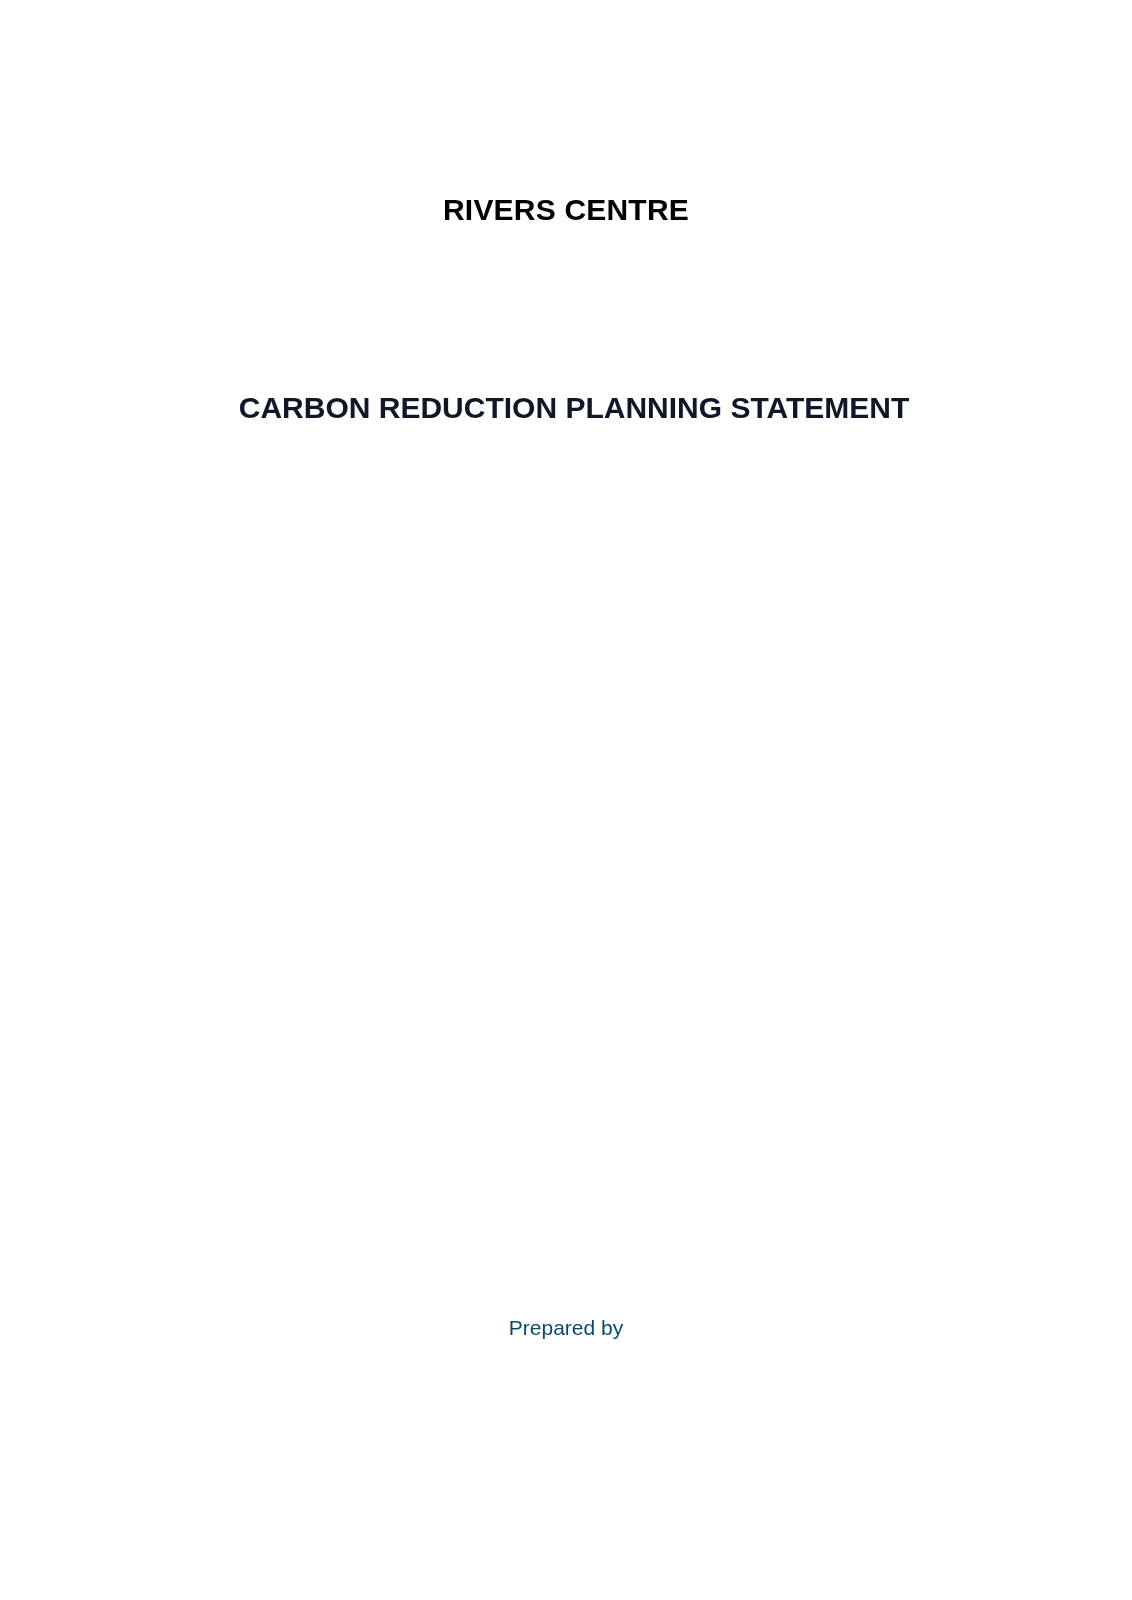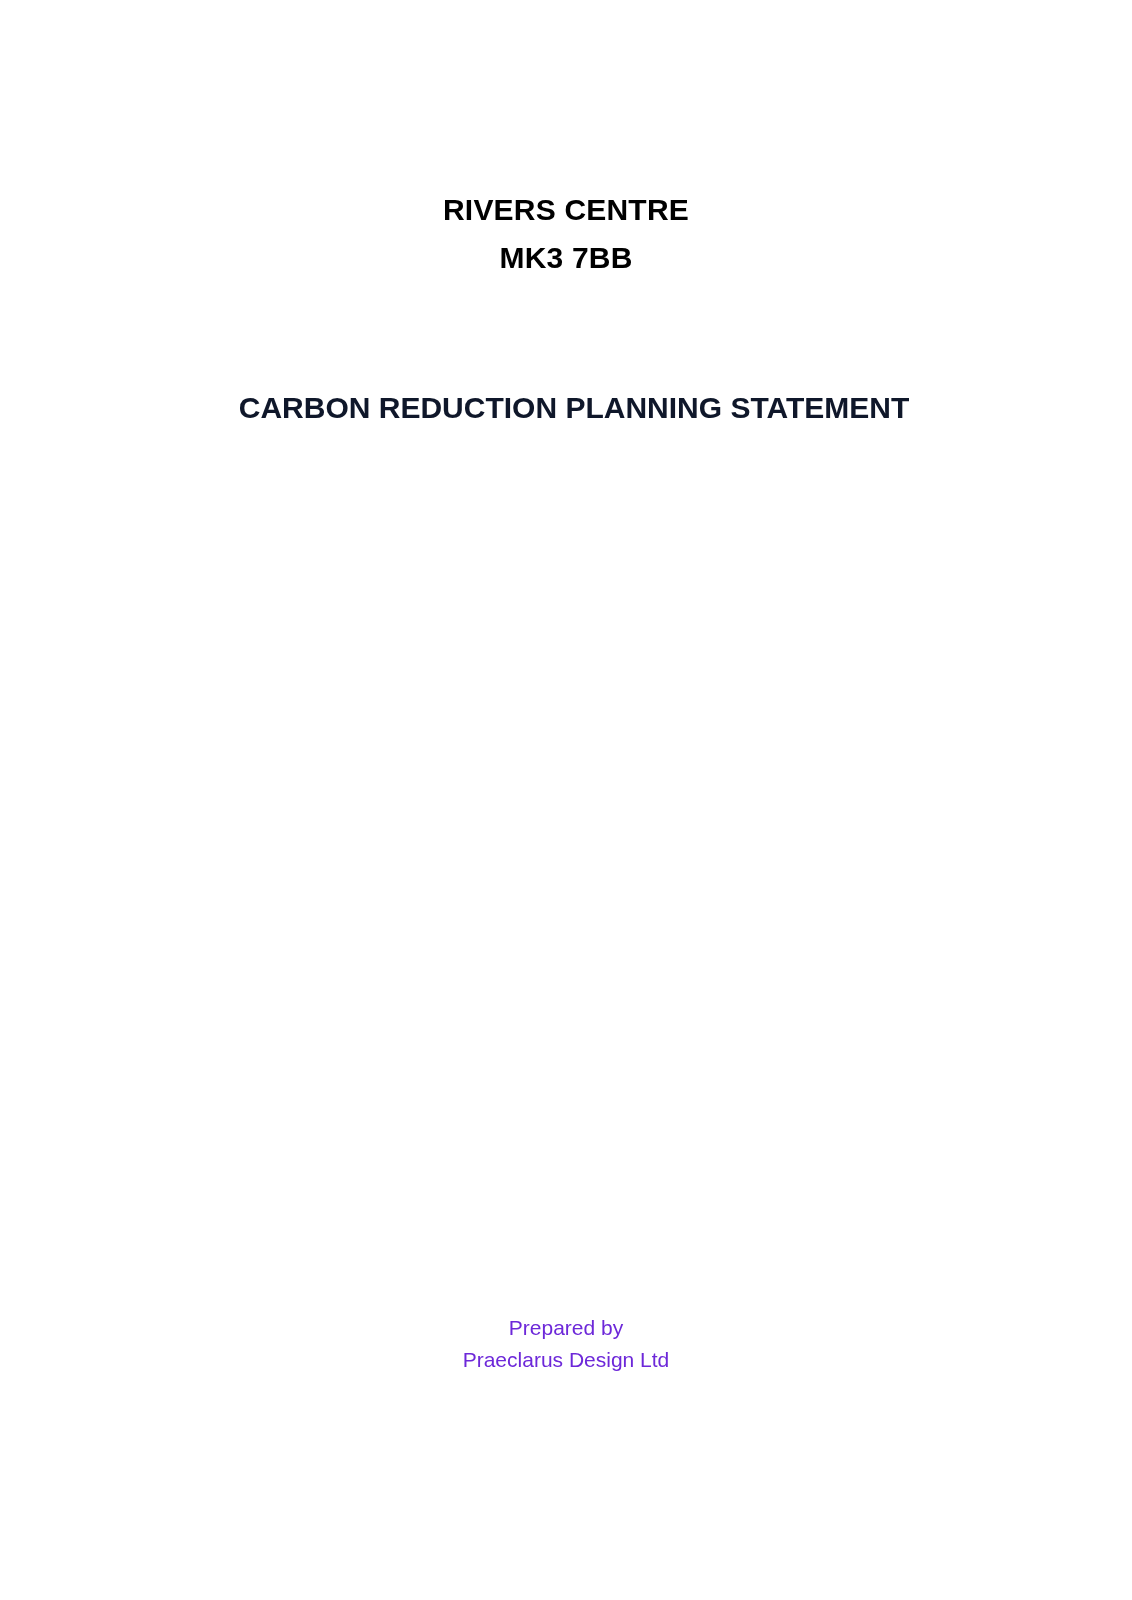--- a/index.html
+++ b/index.html
@@ -48,33 +48,31 @@
     position: absolute;
     top: 1296px;
     left: 0;
     width: 1132px;
     text-align: center;
   }
   .footer-line {
     font-size: 21px;
     font-weight: normal;
     line-height: 32px;
-    color: #6d28d9;
+    color: #0c4a6e;
   }
 </style>
 </head>
 <body>
 
 <div class="page">
 
   <div class="title-block">
     <div class="title-line">RIVERS CENTRE</div>
-    <div class="title-line">MK3 7BB</div>
   </div>
 
   <div class="doc-title">CARBON REDUCTION PLANNING STATEMENT</div>
 
   <div class="footer-block">
     <div class="footer-line">Prepared by</div>
-    <div class="footer-line">Praeclarus Design Ltd</div>
   </div>
 
 </div>
 
 </body></html>

